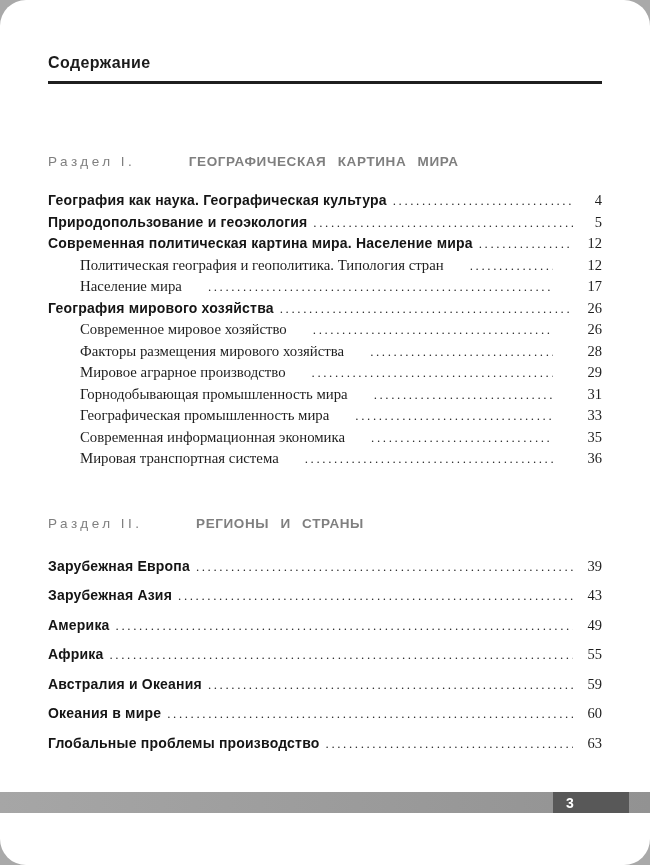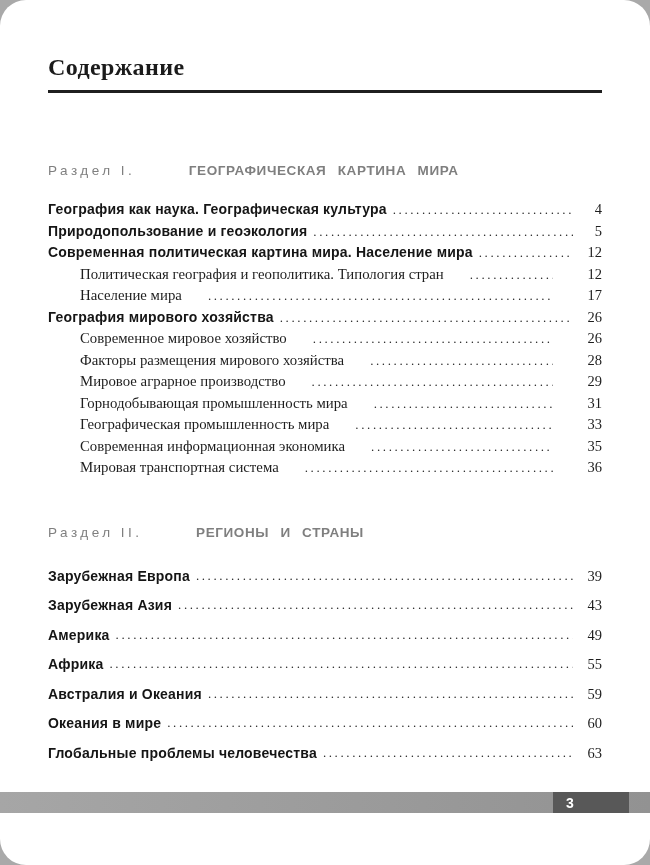--- a/index.html
+++ b/index.html
@@ -14,26 +14,25 @@
     position: absolute; inset: 0;
     background: #ffffff;
     border-radius: 26px;
     overflow: hidden;
   }
   .content {
     padding: 54px 48px 0 48px;
     color: #1a1a1a;
   }
   .doc-title {
-    font-size: 24px;
+    font-size: 16px;
     font-weight: bold;
     letter-spacing: 0.4px;
     color: #1b1b1b;
     margin: 0 0 9px 0;
-    font-family: Liberation Serif, serif;
   }
   .title-rule {
     height: 3px;
     background: #1f1f1f;
     border: none;
     margin: 0 0 68px 0;
   }
   .sec-header {
     margin: 0 0 20px 0;
     white-space: nowrap;
@@ -49,21 +48,21 @@
     color: #7f7f7f;
     font-weight: bold;
     font-size: 13.5px;
     letter-spacing: 0.6px;
     word-spacing: 7px;
     margin-left: 41px;
   }
   .toc { }
   .row {
     display: flex;
-    align-items: flex-end;
+    align-items: flex-start;
     line-height: 21.5px;
     font-size: 14px;
   }
   .sec2 .row { line-height: 28.5px; }
   .row .title {
     white-space: nowrap;
   }
   .row.bold .title {
     font-weight: bold;
     font-family: "Liberation Sans", sans-serif;
@@ -262,21 +261,21 @@
         <span class="pagenum">59</span>
       </div>
 
       <div class="row bold">
         <span class="title">Океания в мире</span>
         <span class="leader"></span>
         <span class="pagenum">60</span>
       </div>
 
       <div class="row bold">
-        <span class="title">Глобальные проблемы человечества</span>
+        <span class="title">Глобальные проблемы производство</span>
         <span class="leader"></span>
         <span class="pagenum">63</span>
       </div>
 
     </div>
 
   </div>
 
   <div class="footer-bar">
     <div class="page-tab">

